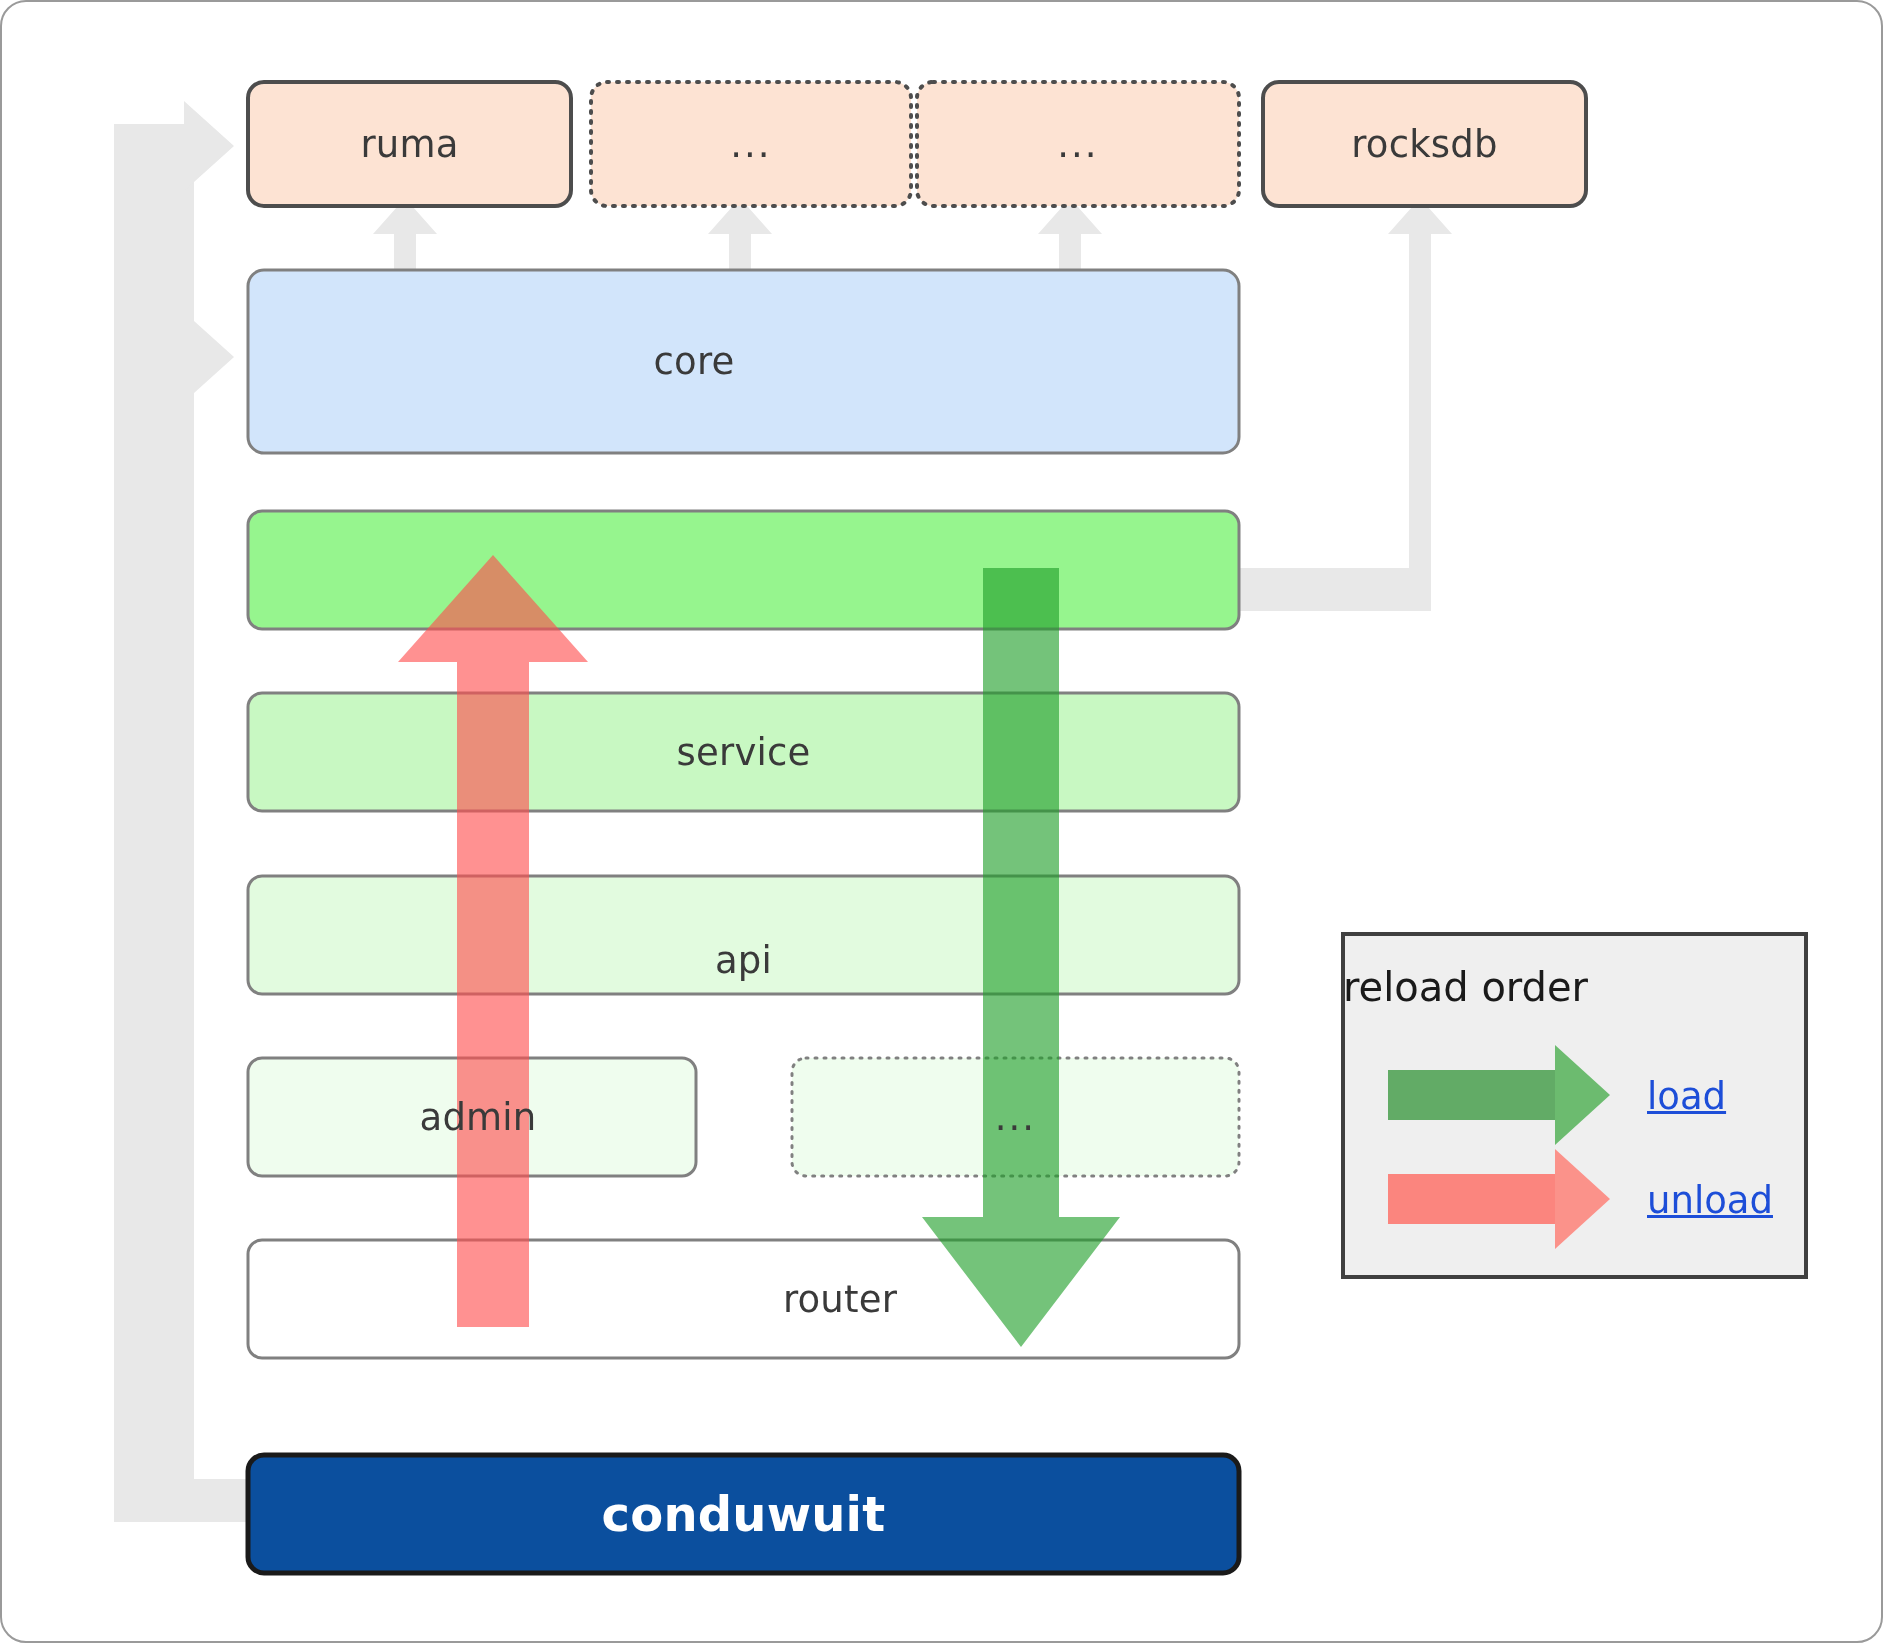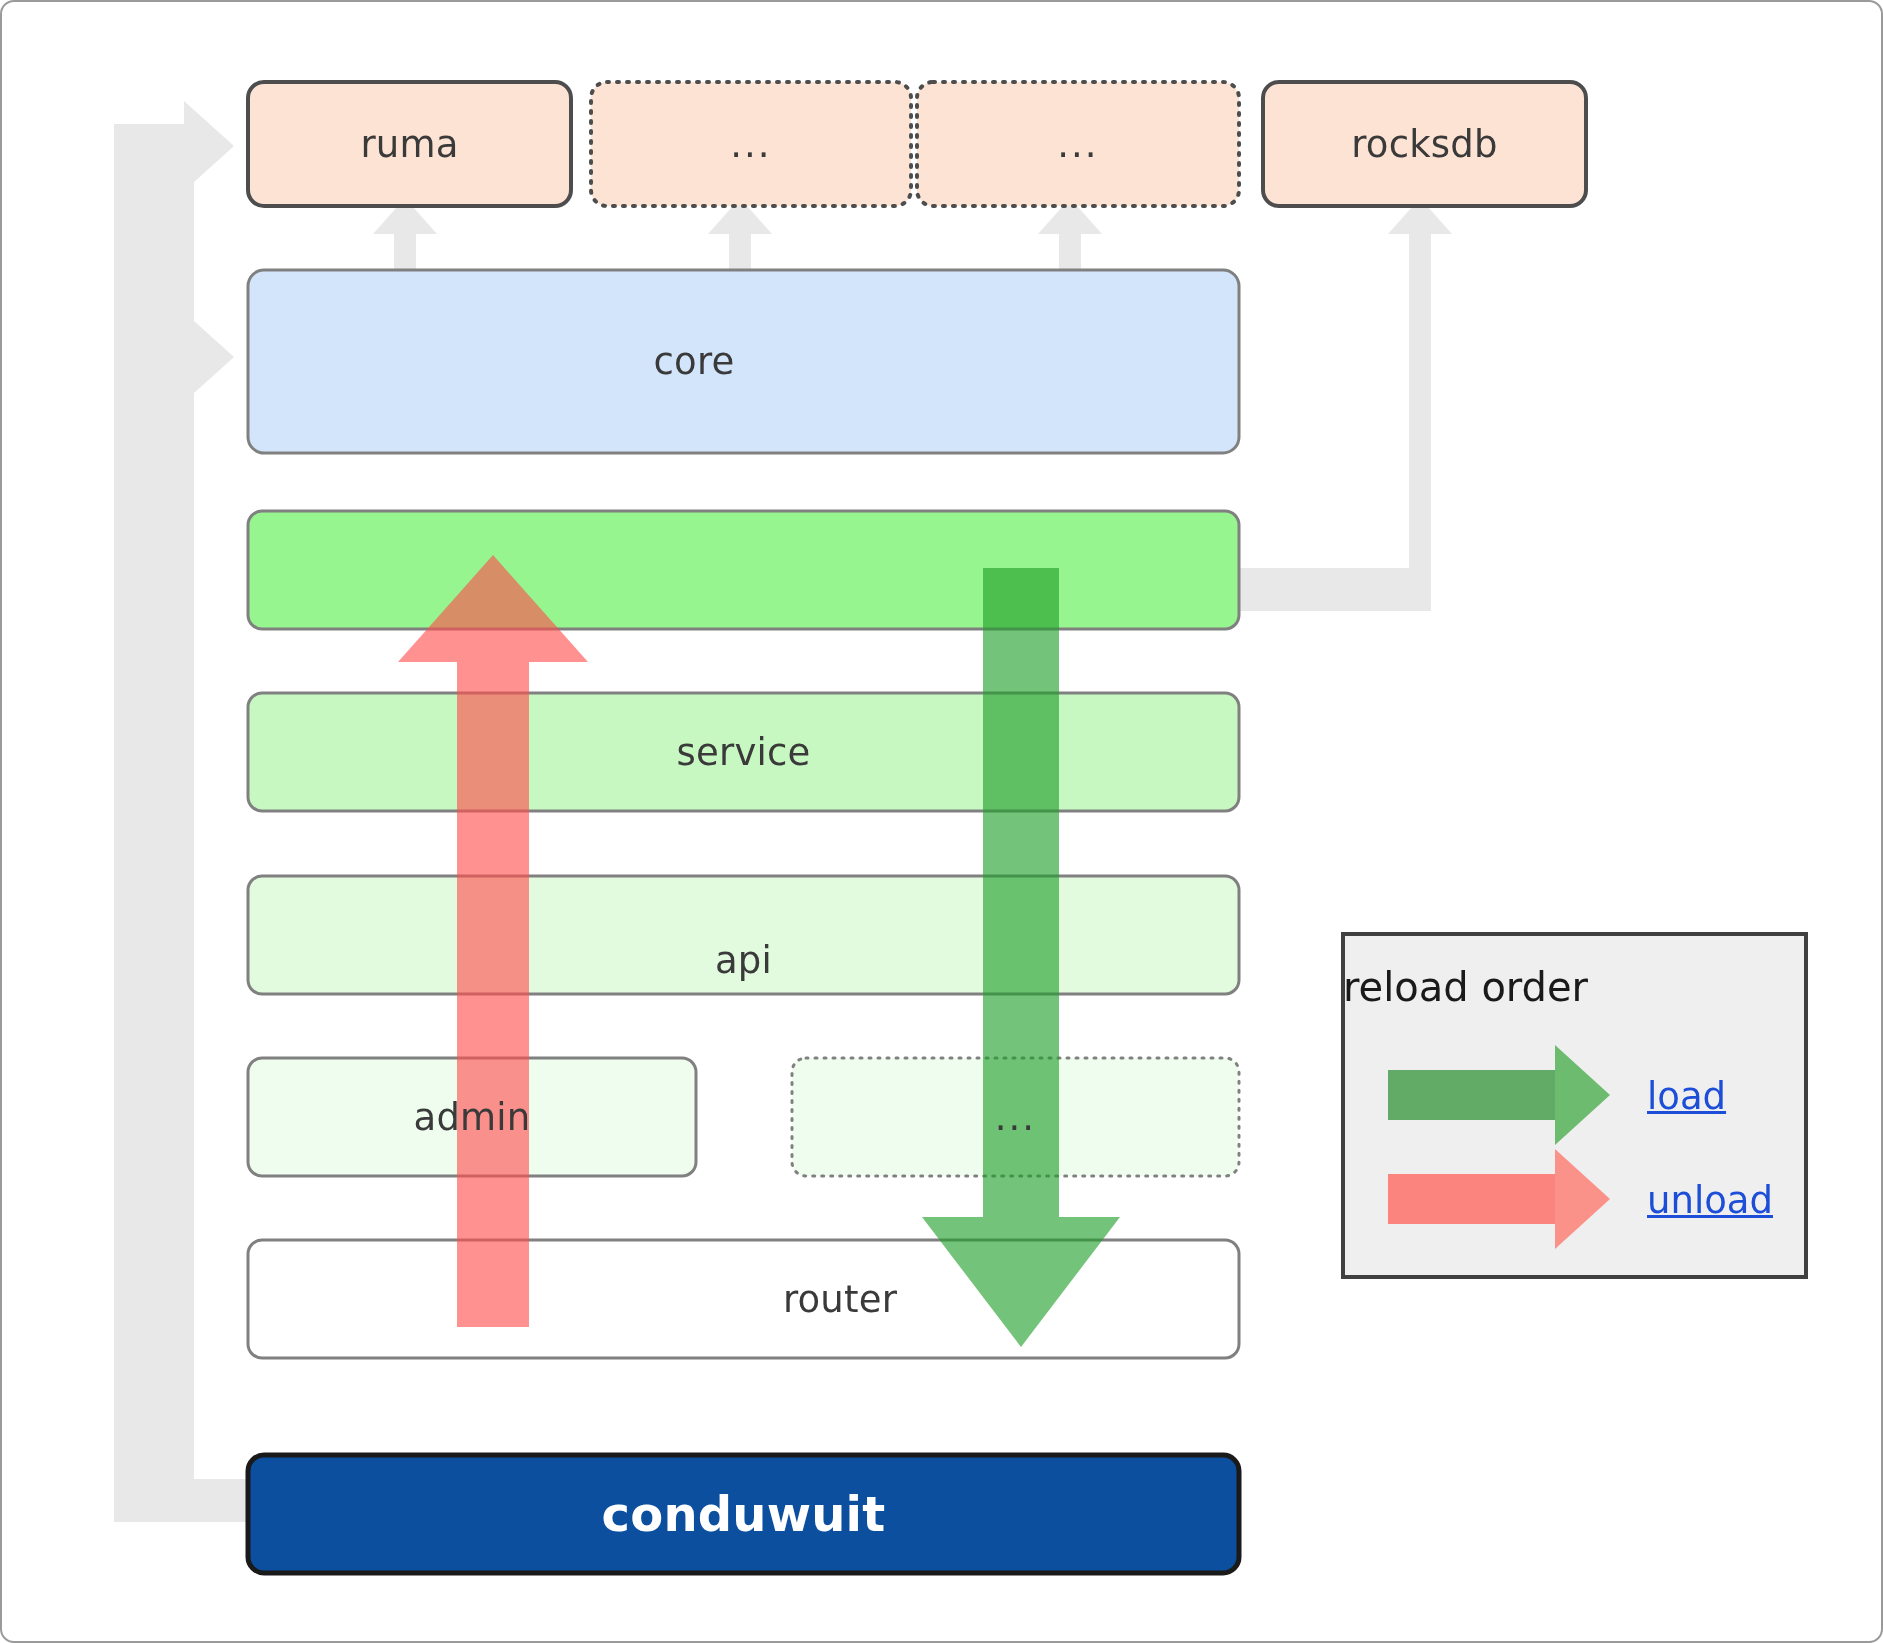--- a/index.html
+++ b/index.html
@@ -10,21 +10,21 @@
   body {
     font-family: "DejaVu Sans", "Liberation Sans", sans-serif;
   }
   #canvas {
     position: relative;
     width: 1883px;
     height: 1643px;
     background: #ffffff;
     box-sizing: border-box;
     border: 2px solid #9a9a9a;
-    border-radius: 14px;
+    border-radius: 26px;
     overflow: hidden;
   }
   #svgroot {
     position: absolute;
     left: 0; top: 0;
     width: 1883px;
     height: 1643px;
   }
   .box-label {
     position: absolute;
@@ -139,21 +139,21 @@
   <div class="box-label" style="left:246px; top:80px; width:323px; height:124px;">ruma</div>
   <div class="box-label dots" style="left:589px; top:80px; width:320px; height:124px;">...</div>
   <div class="box-label dots" style="left:915px; top:80px; width:322px; height:124px;">...</div>
   <div class="box-label" style="left:1261px; top:80px; width:323px; height:124px;">rocksdb</div>
 
   <div class="box-label" style="left:246px; top:268px; width:892px; height:183px;">core</div>
 
   <div class="box-label" style="left:246px; top:691px; width:991px; height:118px;">service</div>
   <div class="box-label" style="left:246px; top:899px; width:991px; height:118px;">api</div>
 
-  <div class="box-label" style="left:246px; top:1056px; width:448px; height:118px;">admin</div>
+  <div class="box-label" style="left:246px; top:1056px; width:448px; height:118px;padding-left:6px;">admin</div>
   <div class="box-label dots" style="left:790px; top:1056px; width:447px; height:118px;">...</div>
 
   <div class="box-label" style="left:246px; top:1238px; width:1184px; height:118px;">router</div>
 
   <div class="box-label root" style="left:246px; top:1453px; width:991px; height:118px;">conduwuit</div>
 
   <div class="legend-title" style="left:1341px; top:962px; width:463px;">reload order</div>
   <div class="legend-label" style="left:1645px; top:1073px;">load</div>
   <div class="legend-label" style="left:1645px; top:1177px;">unload</div>
 

